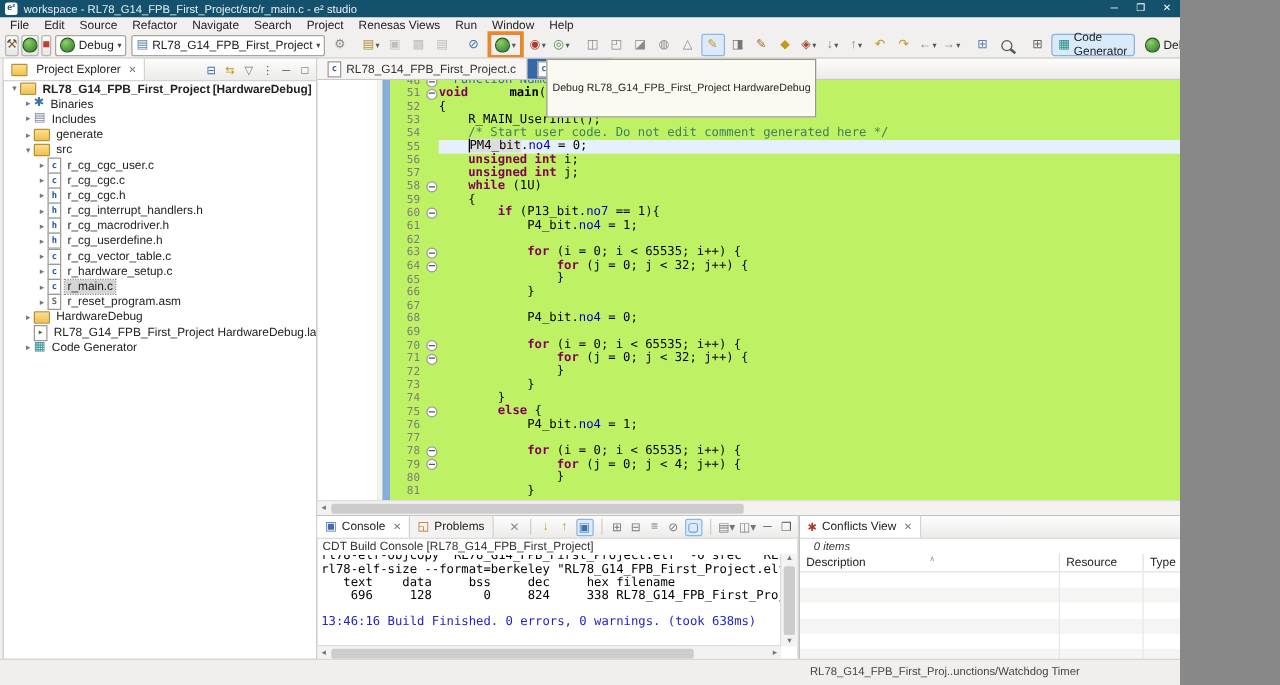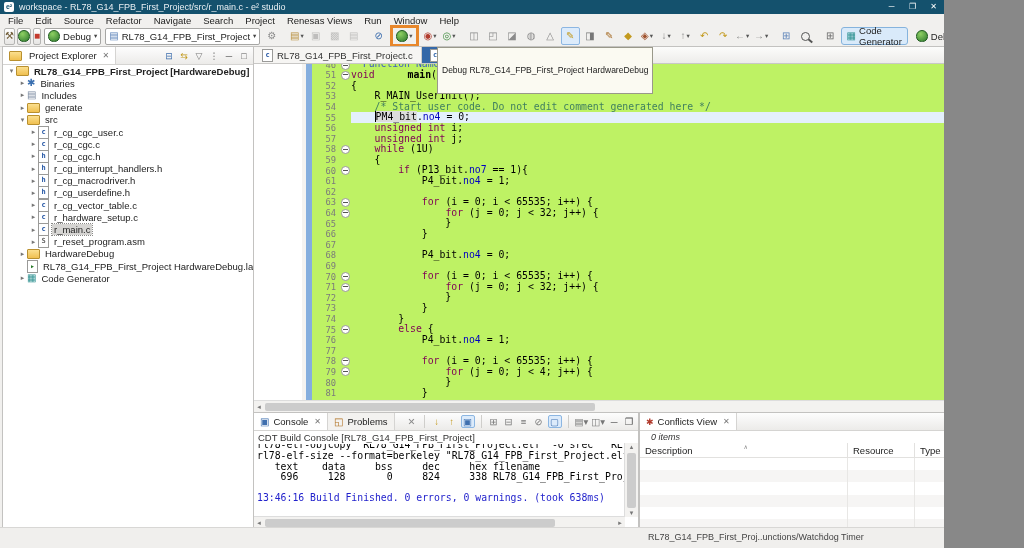--- a/index.html
+++ b/index.html
@@ -73,21 +73,21 @@
   .codelines{position:absolute;left:10px;top:0;right:0;bottom:0;}
   .crow{display:flex;height:10.6px;align-items:center;}
   .crow.clip{height:6px;overflow:hidden;align-items:flex-end;}
   .crow .n{width:24px;flex:none;text-align:right;padding-right:4px;color:#7b7b7b;
            font:8.8px "DejaVu Sans Mono",monospace;}
   .crow .fd{width:11px;flex:none;display:flex;justify-content:center;}
   .fm{width:7px;height:7px;border:1px solid #9a9a98;border-radius:50%;background:#fff;position:relative;}
   .fm::after{content:"";position:absolute;left:1px;right:1px;top:2.6px;height:1px;background:#555;}
   .crow .t{flex:1;white-space:pre;font:9.8px/10.6px "DejaVu Sans Mono",monospace;color:#000;}
   .crow.cur .t{background:#e4f0fc;}
-  .sk{color:#7f0055;font-weight:normal;}
+  .sk{color:#7f0055;font-weight:bold;}
   .sb{font-weight:bold;padding-left:27px;}
   .sc{color:#3f7f5f;}
   .sd{color:#3f5fbf;}
   .sf{color:#0000c0;}
   .shl{background:#dcdcdc;border-left:1px solid #000;}
   
   .vsb{position:absolute;top:17px;right:0;width:13px;bottom:12px;background:#f3f2f0;border-left:1px solid #ddd;}
   .vsb .th{position:absolute;left:2px;right:2px;background:#ccc;border-radius:2px;}
   .sbarr{position:absolute;left:0;right:0;text-align:center;font-size:6px;color:#777;}
   .hsb{position:absolute;left:0;right:13px;bottom:0;height:12px;background:#f3f2f0;border-top:1px solid #ddd;}

